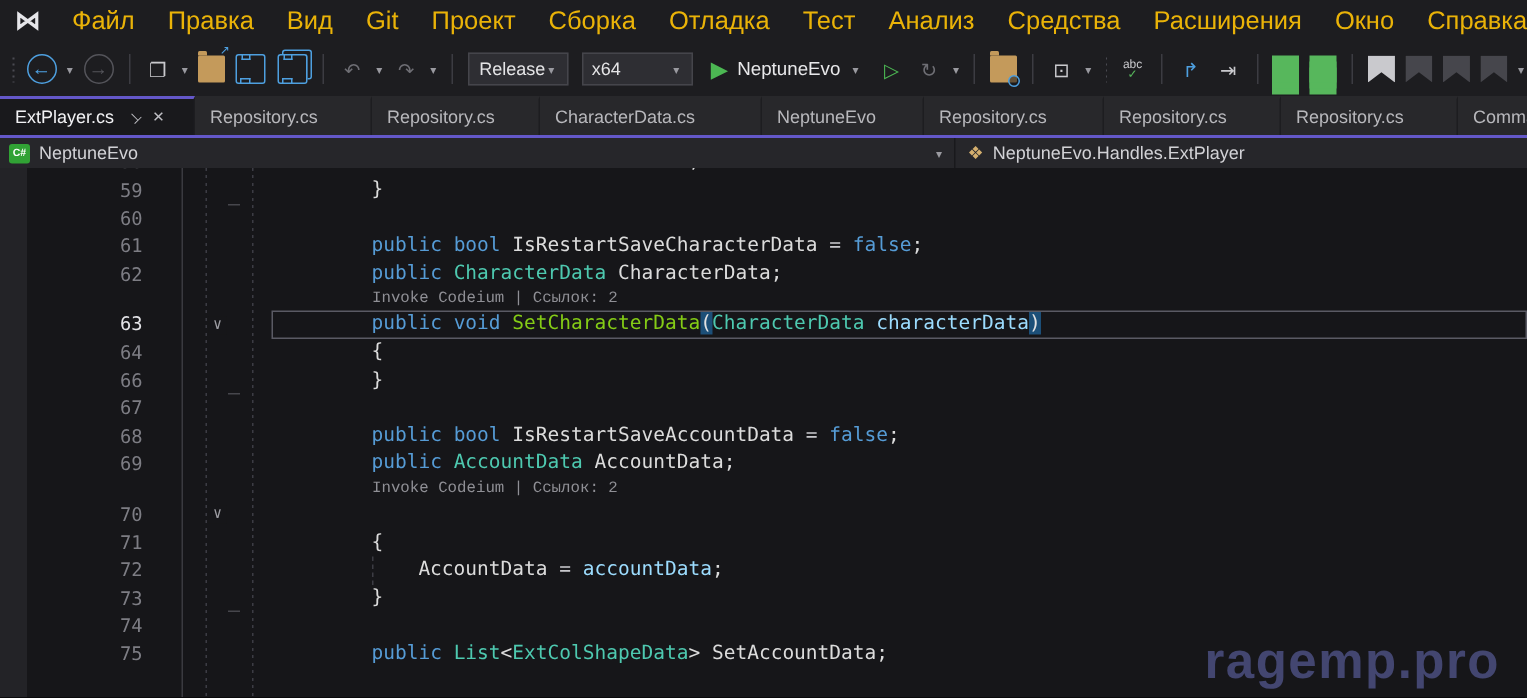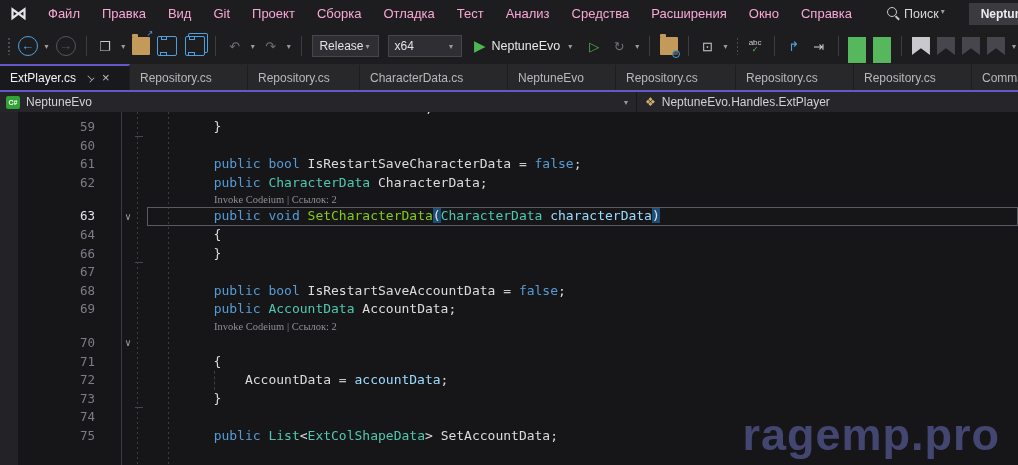--- a/index.html
+++ b/index.html
@@ -1,21 +1,21 @@
 <!DOCTYPE html>
 <html><head>
 <meta charset="utf-8">
 <style>
   html,body{margin:0;padding:0;background:#000;}
   .vs{width:1018px;height:465px;position:relative;overflow:hidden;background:#161619;
       font-family:"Liberation Sans",sans-serif;display:flex;flex-direction:column;color:#d4d4d8;}
   
   .menubar{height:28px;flex:0 0 28px;background:#1d1d20;display:flex;align-items:center;}
   .vslogo{color:#e6e6ea;font-size:17px;font-weight:bold;margin:0 10px 0 10px;line-height:28px;}
-  .menu-item{padding:0 11px;font-size:13px;color:#f9a8d4;line-height:28px;cursor:default;}
+  .menu-item{padding:0 11px;font-size:17px;color:#eab308;line-height:28px;cursor:default;}
   .mb-spacer{flex:1;}
   .mb-div{width:1px;height:16px;background:#3f3f46;margin:0 8px;}
   .search-box{display:flex;align-items:flex-start;font-size:12.5px;color:#d8d8da;padding:0 8px;}
   .search-ic{width:8px;height:8px;border:1.5px solid #c9c9cd;border-radius:50%;position:relative;margin-right:7px;}
   .search-ic::after{content:'';position:absolute;width:5px;height:1.5px;background:#c9c9cd;transform:rotate(45deg);right:-4px;bottom:-2px;}
   .chip{background:#3a3a3f;color:#ececf0;font-size:12px;font-weight:bold;padding:4px 12px;margin:0 28px 0 14px;}
   .caret{color:#9a9aa0;font-size:8px;margin:0 2px;}
   
   .toolbar{height:36px;flex:0 0 36px;background:#1d1d20;display:flex;align-items:center;padding-left:4px;gap:3px;}
   .toolbar .icon{display:inline-flex;align-items:center;justify-content:center;min-width:18px;height:18px;font-size:13px;margin:0 2px;}
@@ -61,36 +61,36 @@
   .bc-spacer{flex:1;}
   
   .editor{flex:1;position:relative;overflow:hidden;background:#161619;}
   .glyph-col{position:absolute;left:0;top:0;bottom:0;width:18px;background:#232327;z-index:0;}
   .margin-line{position:absolute;left:121px;top:0;bottom:0;width:1px;background:#3a3a40;z-index:0;}
   .guide{position:absolute;top:0;bottom:0;width:1px;z-index:0;
          background:repeating-linear-gradient(180deg,#3c3c44 0 2px,transparent 2px 5px);}
   .guide.g0{left:137px}.guide.g1{left:168px}
   .rows{position:relative;z-index:1;}
   .row{display:flex;padding-left:18px;height:18.6px;line-height:18.6px;
-       font-family:"DejaVu Sans Mono",monospace;font-size:13px;position:relative;}
+       font-family:"DejaVu Sans Mono",monospace;font-size:13px;position:relative;gap:17px;}
   .row.clip{margin-top:-12.6px;}
-  .row.lens{height:15px;line-height:15px;font-family:Liberation Serif, serif;font-size:10.5px;color:#8f8f95;}
+  .row.lens{height:15px;line-height:15px;font-family:Liberation Mono, monospace;font-size:10.5px;color:#8f8f95;}
   .num{width:77px;text-align:right;padding-right:14px;color:#7d7d84;font-size:12.5px;flex:0 0 auto;box-sizing:content-box;}
   .num.cur{color:#e4e4e8;}
   .outline{width:38px;flex:0 0 38px;display:flex;align-items:center;justify-content:center;position:relative;}
   .chev{background:#161619;color:#9d9da3;font-size:10px;line-height:12px;padding:0 3px;}
   .row.tick .outline::after{content:'';position:absolute;left:26px;bottom:0;width:8px;height:1px;background:#46464c;}
   .code{flex:1;white-space:pre;position:relative;padding-left:4px;}
   .row.lens .code{padding-left:67px;}
   .row.current .code{outline:1px solid #5a5a64;outline-offset:-1px;}
   .g8{position:absolute;left:67px;top:0;bottom:0;border-left:1px dashed #3c3c44;}
   .tk-kw{color:#569cd6}.tk-ty{color:#4ec9b0}.tk-id{color:#dcdcdc}.tk-pa{color:#9cdcfe}
   .tk-me{color:#84cc16}.tk-pn{color:#dcdcdc}.tk-op{color:#c8c8cc}
   .tk-hl{background:#1c4f78;color:#e2e2e2;}
-  .watermark{position:absolute;right:18px;bottom:4px;font-size:45px;font-weight:bold;letter-spacing:1px;
+  .watermark{position:absolute;right:18px;bottom:4px;font-size:34px;font-weight:bold;letter-spacing:1px;
              color:#4b4f80;opacity:.85;z-index:6;font-family:"Liberation Sans",sans-serif;}
 </style>
 </head>
 <body>
 
 <div class="vs">
 
   <div class="menubar">
     <span class="vslogo">⋈</span>
     <span style="display:flex;">

